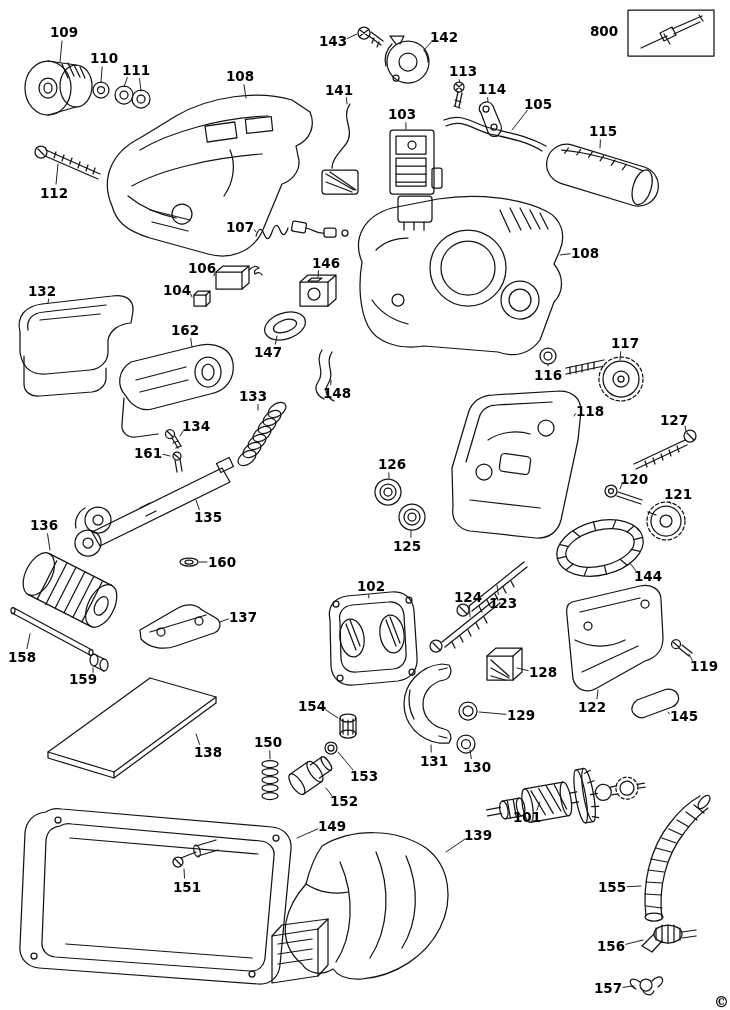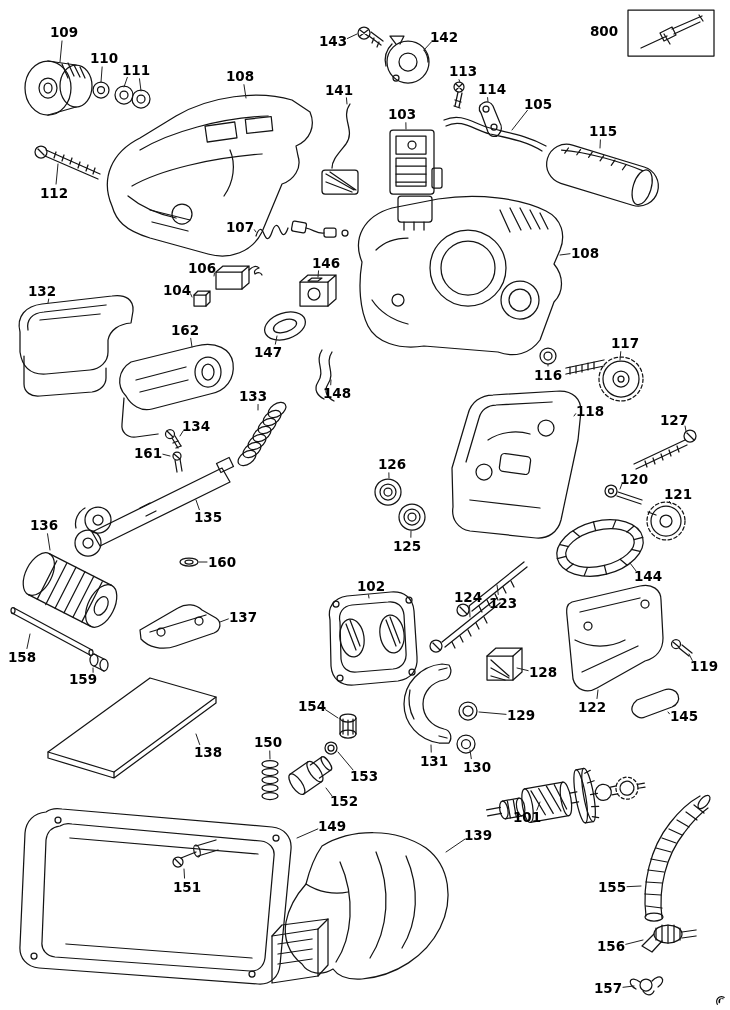--- a/index.html
+++ b/index.html
@@ -1,17 +1,17 @@
 <!DOCTYPE html>
 <html><head>
 <meta charset="utf-8">
 <style>
   html,body{margin:0;padding:0;background:#fff;}
   #stage{position:relative;width:730px;height:1010px;background:#fff;overflow:hidden;
-         font-family:"DejaVu Sans",sans-serif;border-radius:29px;}
+         font-family:"DejaVu Sans",sans-serif;}
   #diagram-svg{position:absolute;left:0;top:0;}
   #diagram-svg path,#diagram-svg line,#diagram-svg circle,#diagram-svg ellipse,
   #diagram-svg rect,#diagram-svg polygon,#diagram-svg polyline{
       fill:none;stroke:#141414;stroke-width:1.25;stroke-linecap:round;stroke-linejoin:round;}
   #labels-layer line{stroke:#222;stroke-width:1;}
   #labels-layer text{fill:#000;stroke:none;font:bold 13.5px "DejaVu Sans",sans-serif;
       text-anchor:middle;dominant-baseline:central;}
   #copyright{position:absolute;right:1px;bottom:-1px;font:bold 15px "DejaVu Serif",serif;color:#000;}
 </style>
 </head>

